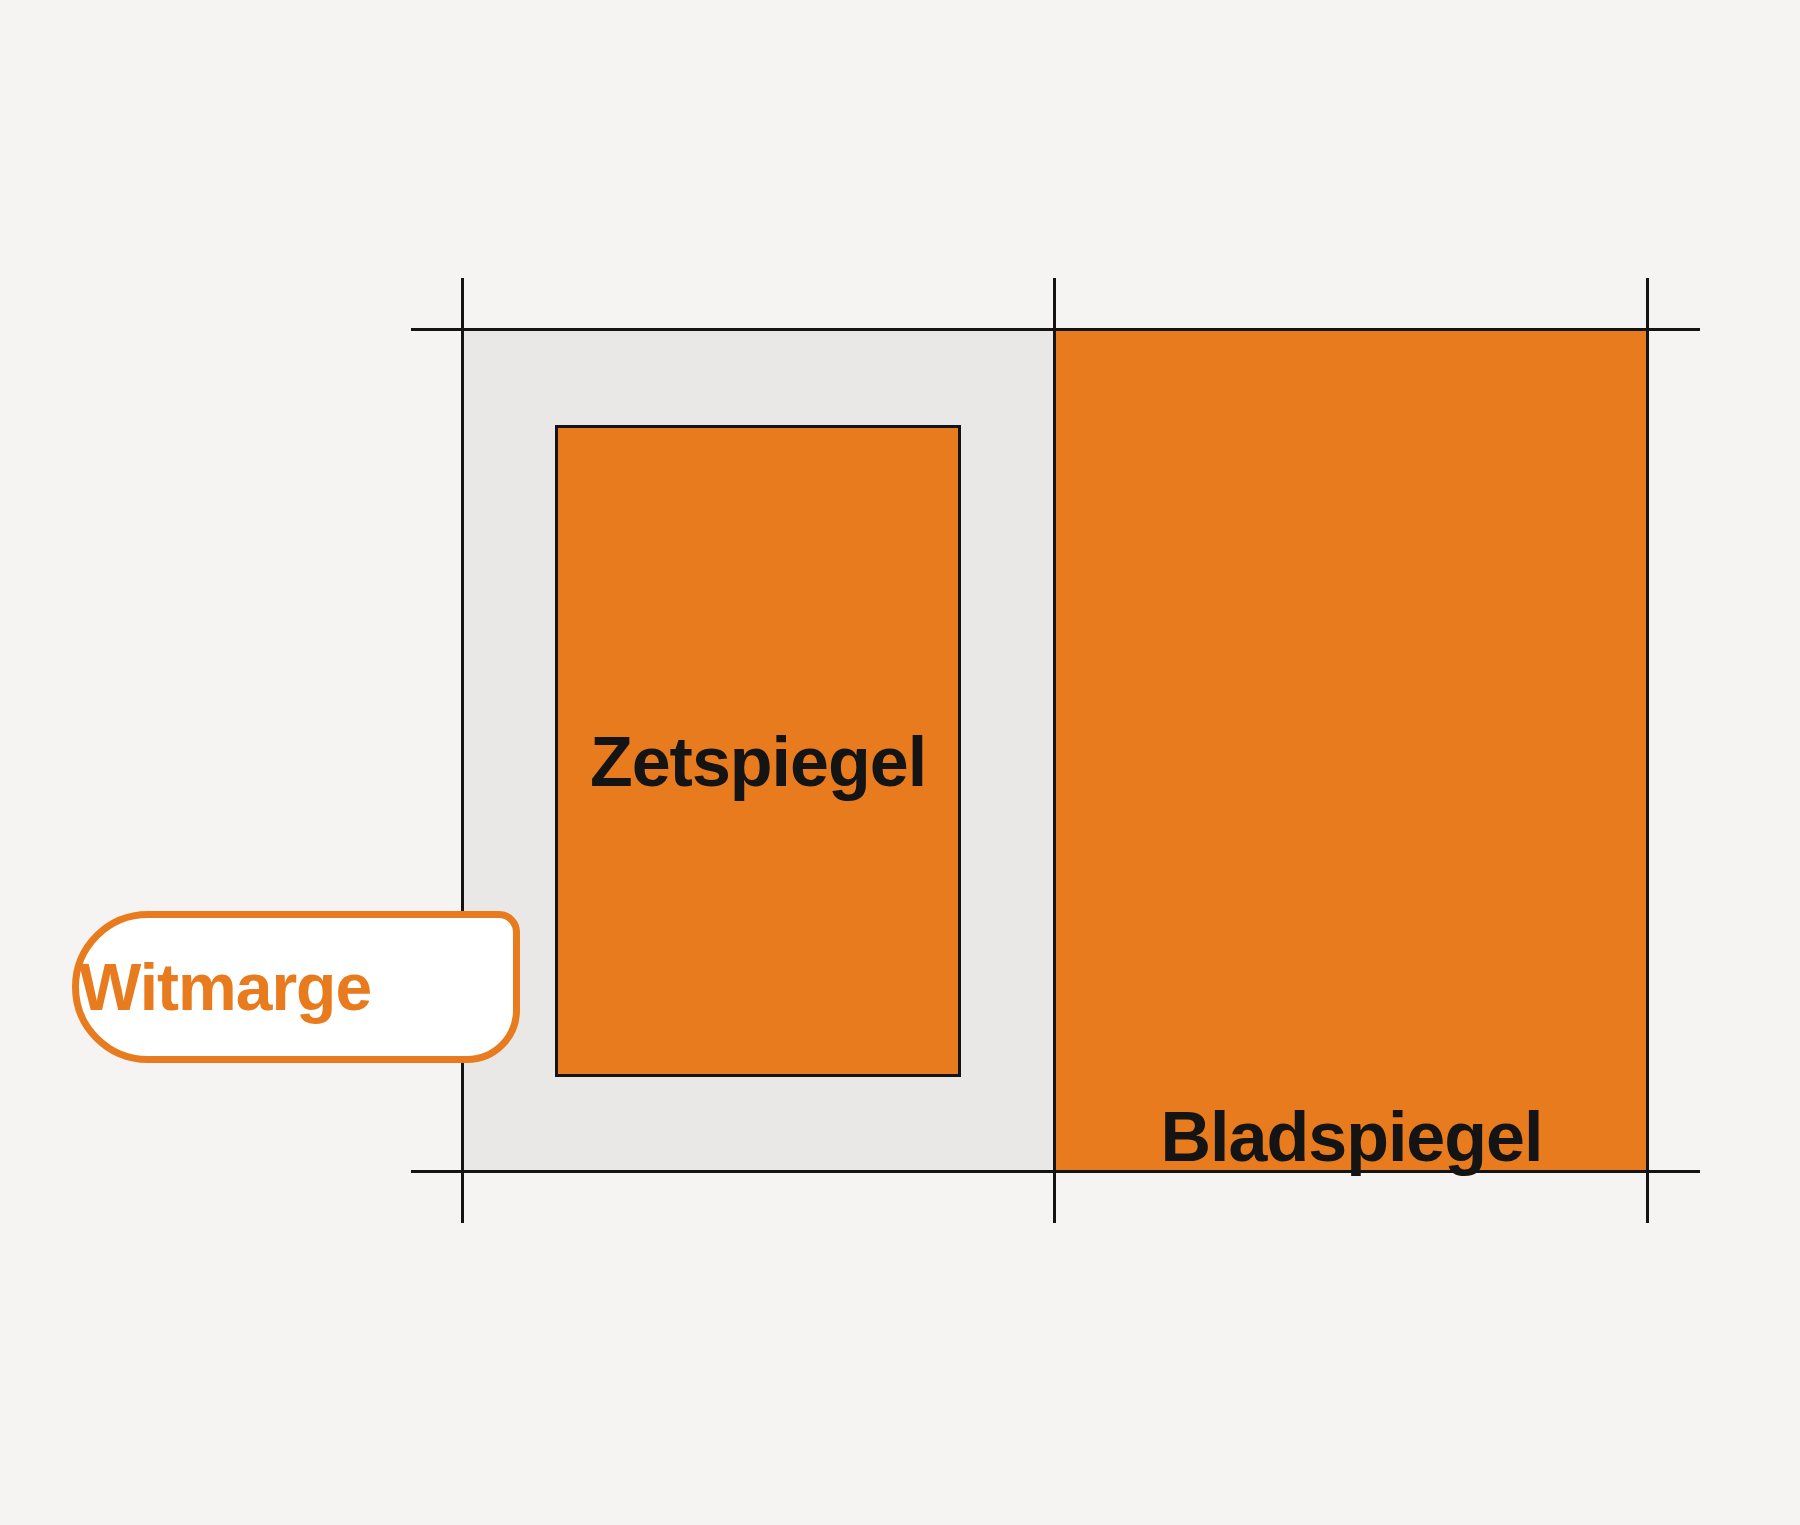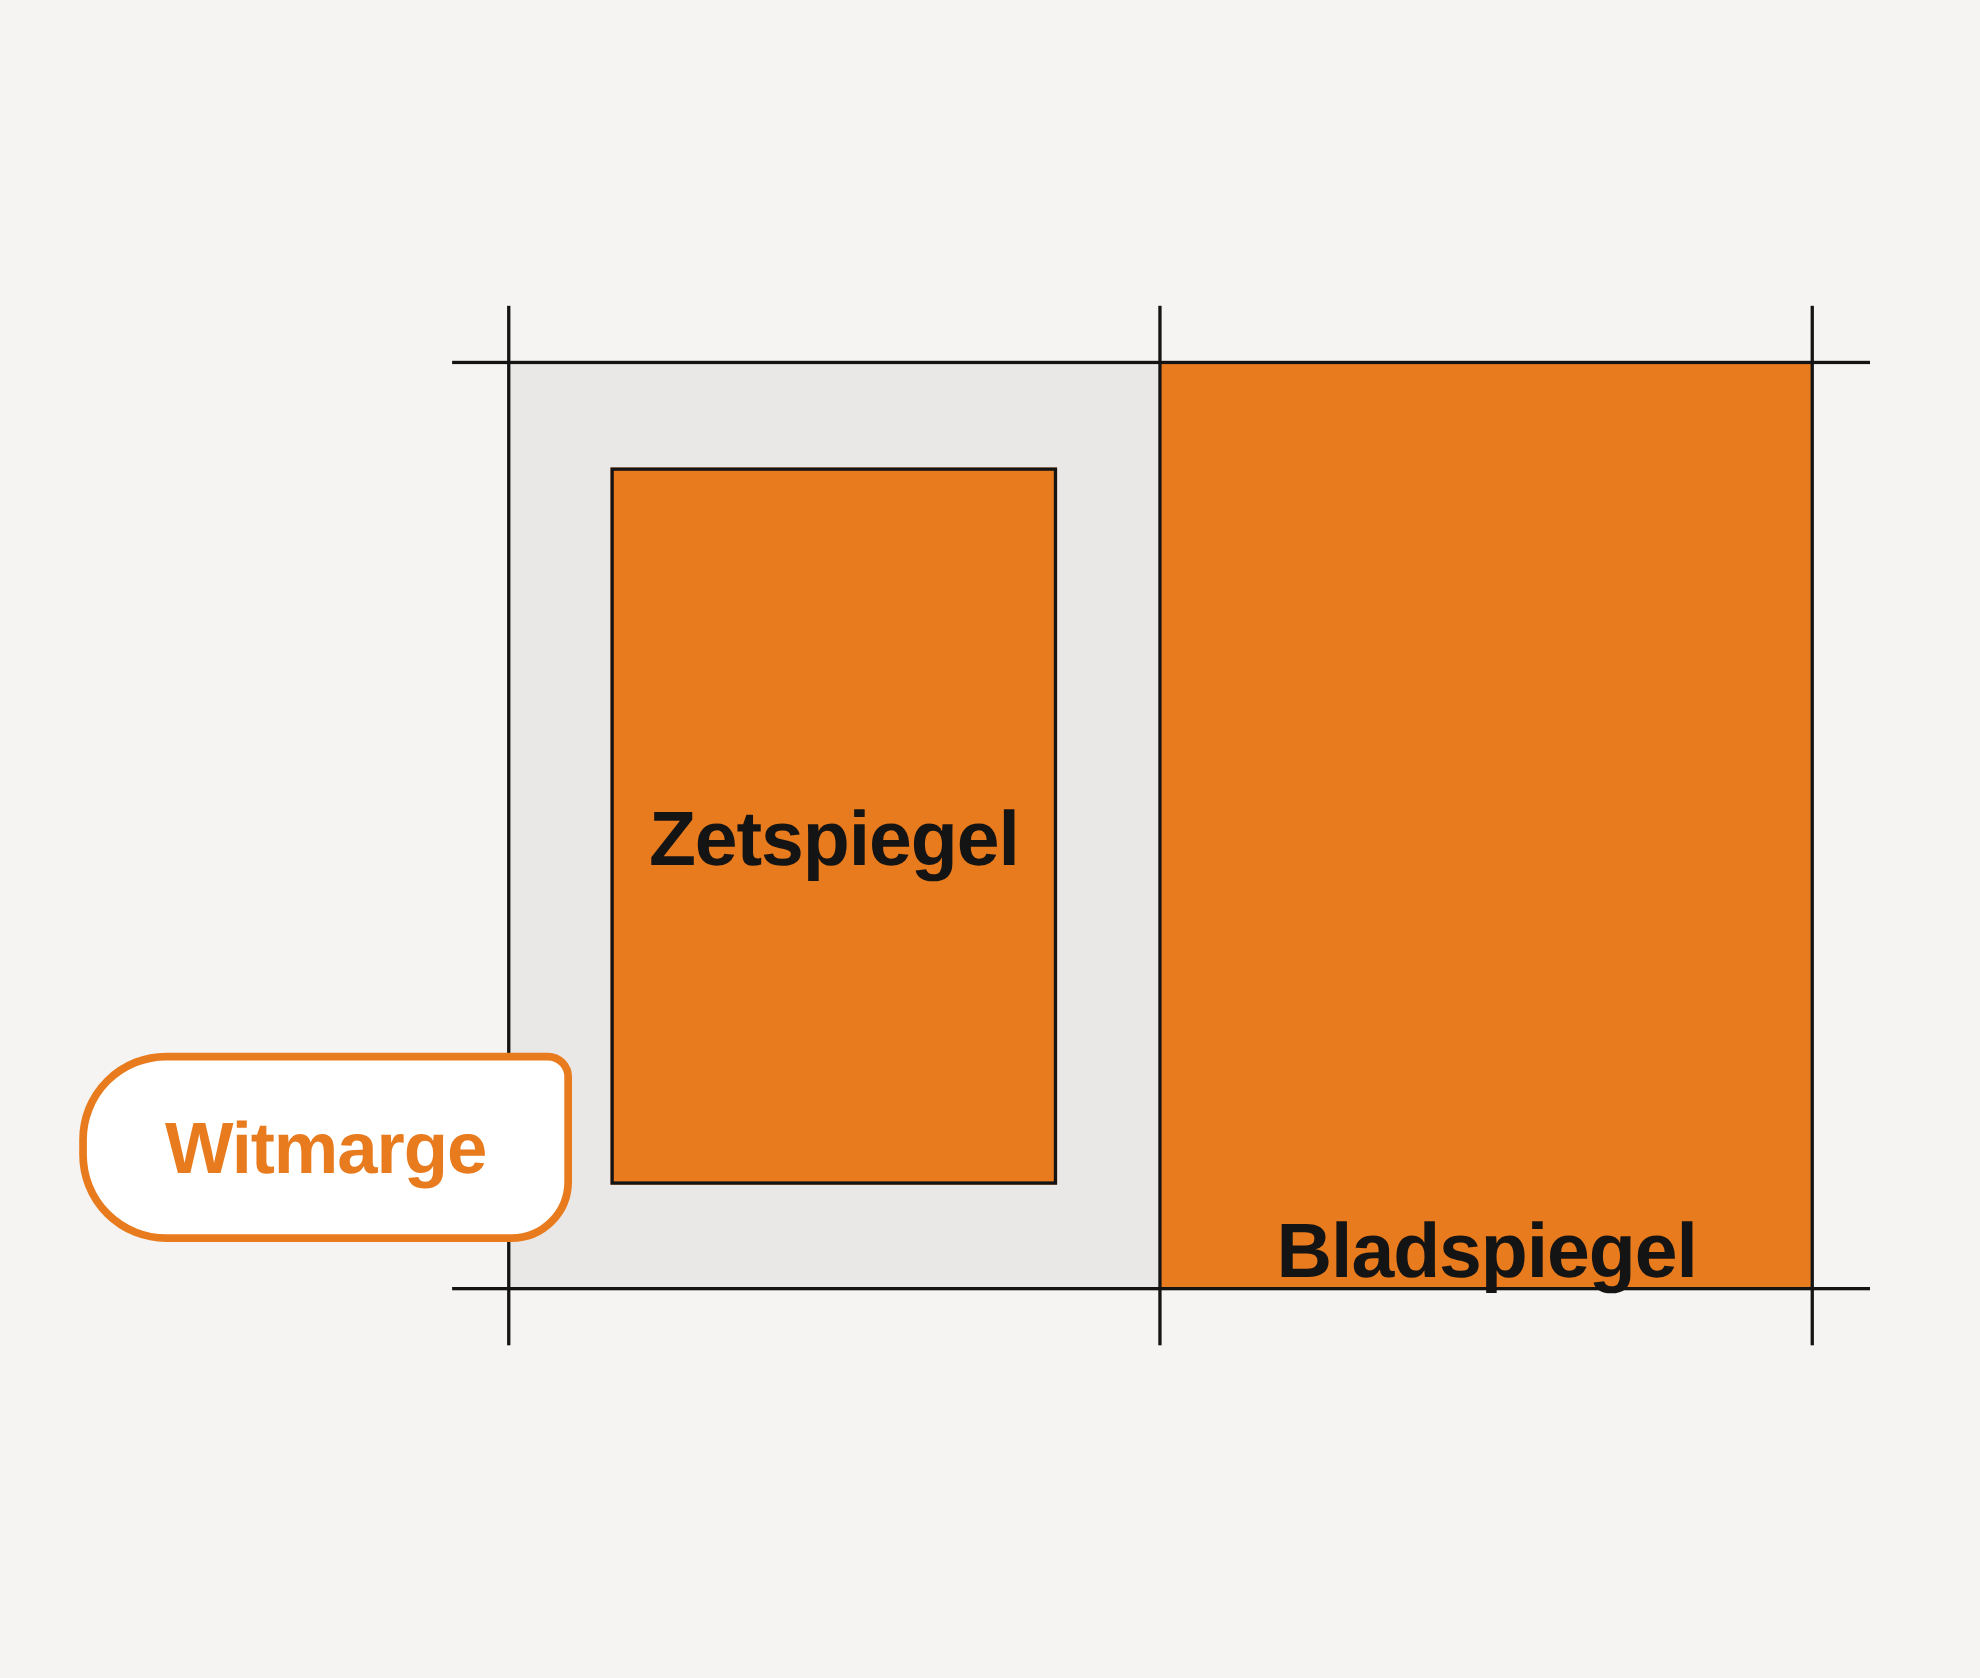--- a/index.html
+++ b/index.html
@@ -62,25 +62,25 @@
   .v-spine  { left: 1053px; }
   .v-right  { left: 1646px; }
   .h-line { height: 3px; left: 411px; width: 1289px; }
   .h-top    { top: 328px; }
   .h-bottom { top: 1170px; }
 
   
   .witmarge-bubble {
     position: absolute;
     left: 72px; top: 911px;
-    width: 448px; height: 172px;
+    width: 448px; height: 152px;
     background: var(--bubble-fill);
     border: 7px solid var(--orange);
     border-radius: 79px 22px 55px 79px;
-    display: flex; align-items: center; justify-content: center; margin-top: 46px;
+    display: flex; align-items: center; 
   }
   .witmarge-label {
     font-size: 66px;
     font-weight: 700;
     line-height: 1;
     color: var(--orange);
     letter-spacing: -1px;
     white-space: nowrap;
   }
 </style>

